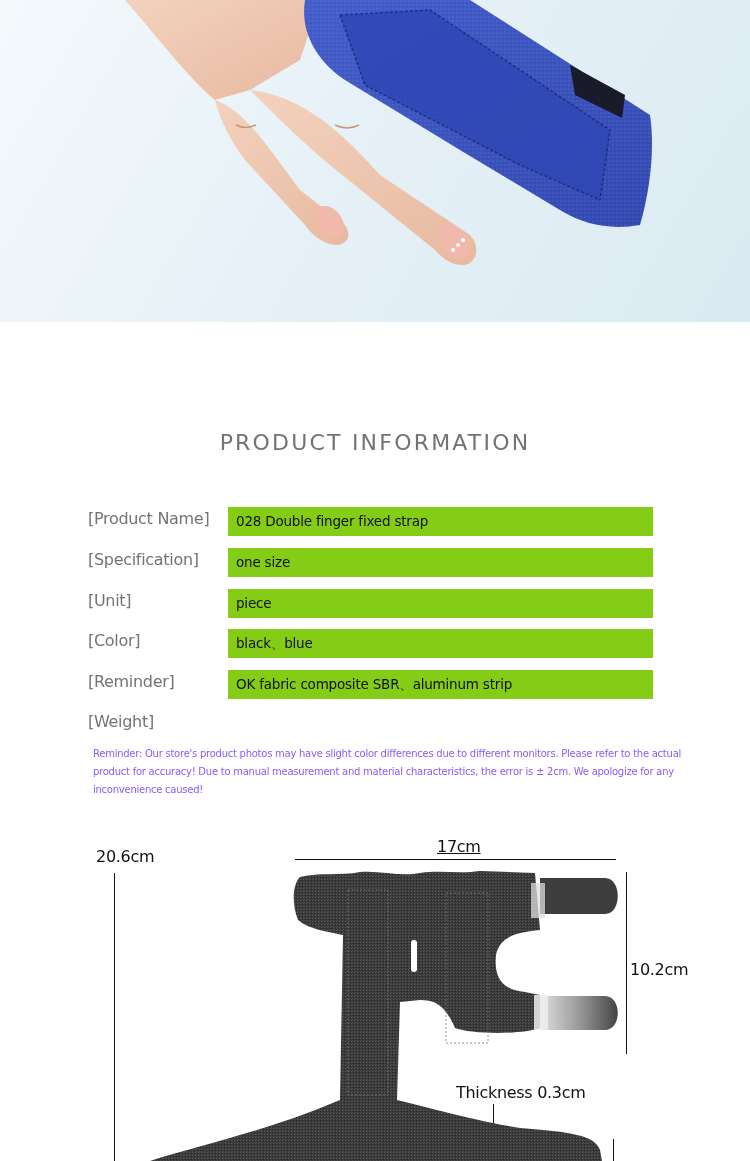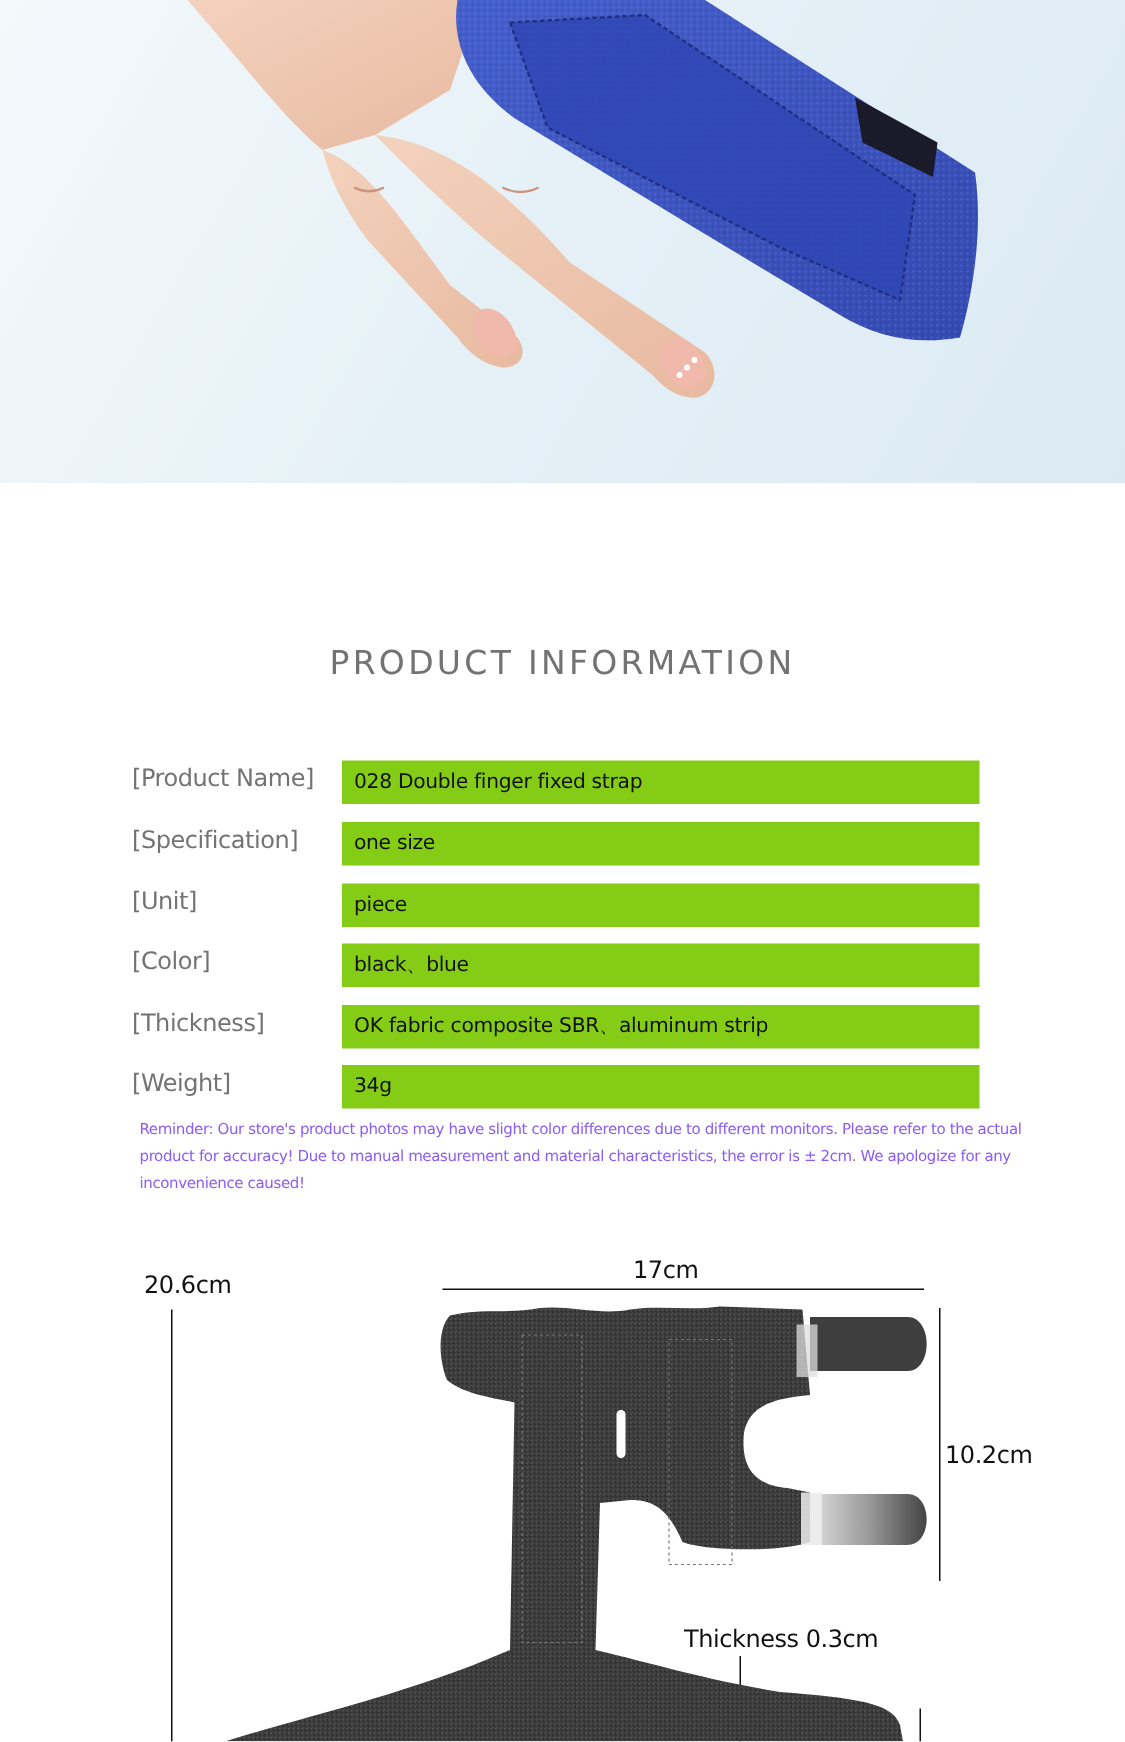--- a/index.html
+++ b/index.html
@@ -104,34 +104,33 @@
 </div>
 <div class="info-row" style="top:589px;">
   <span class="info-label">[Unit]</span>
   <span class="info-value">piece</span>
 </div>
 <div class="info-row" style="top:629px;">
   <span class="info-label">[Color]</span>
   <span class="info-value">black、blue</span>
 </div>
 <div class="info-row" style="top:670px;">
-  <span class="info-label">[Thickness]</span>
+  <span class="info-label">[Reminder]</span>
   <span class="info-value">OK fabric composite SBR、aluminum strip</span>
 </div>
 <div class="info-row" style="top:710px;">
   <span class="info-label">[Weight]</span>
-  <span class="info-value">34g</span>
 </div>
 
 <p class="reminder">Reminder: Our store's product photos may have slight color differences due to different monitors. Please refer to the actual product for accuracy! Due to manual measurement and material characteristics, the error is ± 2cm. We apologize for any inconvenience caused!</p>
 
 <span class="dim-label" style="left:96px; top:847px;">20.6cm</span>
 <div class="line" style="left:114px; top:873px; width:1px; height:288px;"></div>
 
-<span class="dim-label" style="left:422px; top:837px;">17cm</span>
+<span class="dim-label" style="left:437px; top:837px;text-decoration:underline;">17cm</span>
 <div class="line" style="left:295px; top:859px; width:321px; height:1px;"></div>
 
 <span class="dim-label" style="left:630px; top:960px;">10.2cm</span>
 <div class="line" style="left:626px; top:872px; width:1px; height:182px;"></div>
 
 <span class="dim-label" style="left:456px; top:1083px;">Thickness 0.3cm</span>
 <div class="line" style="left:493px; top:1104px; width:1px; height:57px;"></div>
 <div class="line" style="left:613px; top:1139px; width:1px; height:22px;"></div>
 
 <svg class="diagram-svg" width="750" height="301" viewBox="0 860 750 301">

